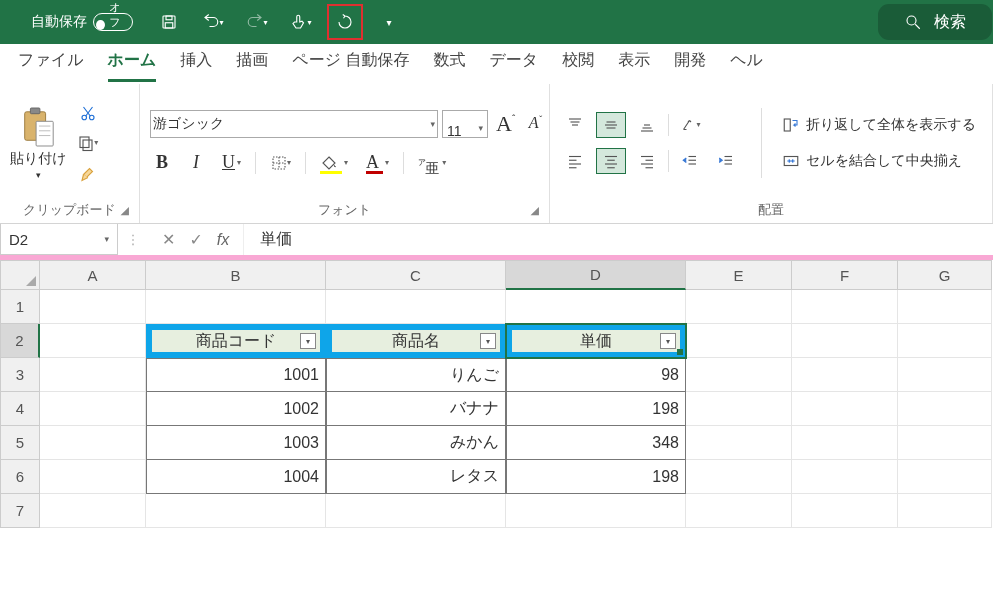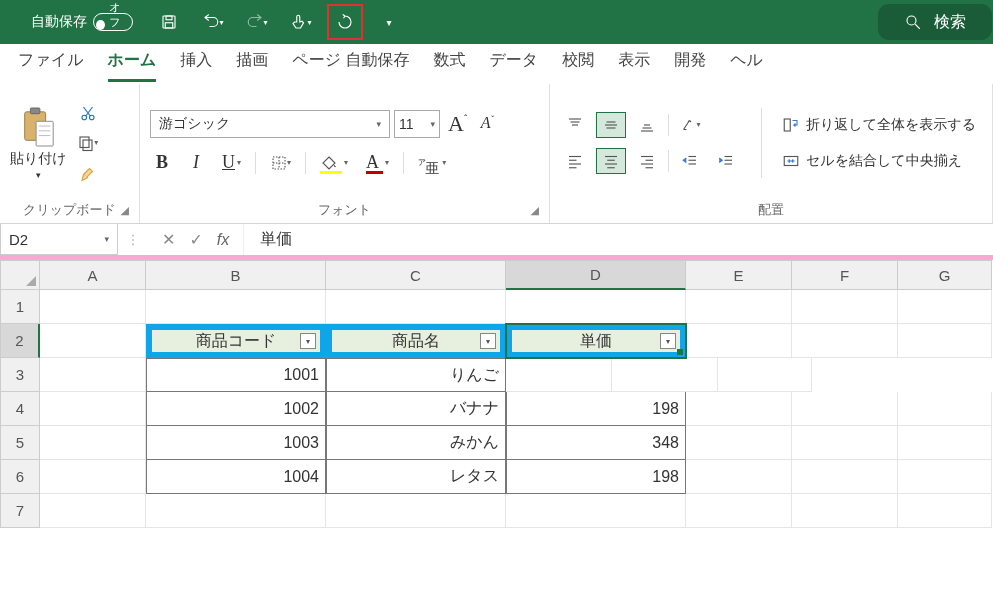--- a/index.html
+++ b/index.html
@@ -32,22 +32,22 @@
   .launcher { position: absolute; right: 0; bottom: 4px; font-size: 11px; color: #888; }
 
   
   .clip-col { display:flex; flex-direction:column; align-items:center; gap:2px;}
   .paste-icon { width: 38px; height: 42px;}
   .clip-sub { display:flex; flex-direction:column; gap:8px; margin-left:10px; align-items:center;}
   .small-ico { width:22px; height:22px; display:flex; align-items:center; justify-content:center;}
 
   
   .font-row { display:flex; align-items:center; gap:4px;}
-  .font-combo { width: 240px; height: 28px; border:1px solid #aaa; display:flex; align-items:center; padding:0 8px; font-size:14px;}
-  .size-combo { width: 46px; height: 28px; border:1px solid #aaa; display:flex; align-items:center; padding:0 4px; font-size:14px;}
+  .font-combo { width: 288px; height: 28px; border:1px solid #aaa; display:flex; align-items:center; padding:0 2px; font-size:14px;}
+  .size-combo { width: 46px; height: 28px; border:1px solid #aaa; display:flex; padding:12px 4px; font-size:14px;}
   .combo-arrow { margin-left:auto; font-size:9px; color:#666;}
   .big-a { font-size: 22px; font-family:serif;}
   .font-body { display:flex; flex-direction:column; gap:12px;}
   .fmt-btn { min-width:24px; height:26px; display:flex; align-items:center; justify-content:center; padding:0 4px; cursor:pointer; position:relative;}
   .color-bar { position:absolute; bottom:2px; left:4px; right:10px; height:3px;}
 
   
   .align-body { display:flex; flex-direction:column; gap:10px;}
   .align-row { display:flex; gap:6px; align-items:center;}
   .align-btn { width:30px; height:26px; display:flex; align-items:center; justify-content:center; cursor:pointer;}
@@ -420,20 +420,21 @@
     <div class="cell cE"></div>
     <div class="cell cF"></div>
     <div class="cell cG"></div>
   </div>
 
   <div class="data-row first-data-row">
     <div class="rowhdr">3</div>
     <div class="cell cA"></div>
     <div class="cell cB bd num">1001</div>
     <div class="cell cC bd txt">りんご</div>
+    <div class="cell cD bd num">98</div>
     <div class="cell cE"></div>
     <div class="cell cF"></div>
     <div class="cell cG"></div>
   </div>
 
   <div class="data-row">
     <div class="rowhdr">4</div>
     <div class="cell cA"></div>
     <div class="cell cB bd num">1002</div>
     <div class="cell cC bd txt">バナナ</div>

